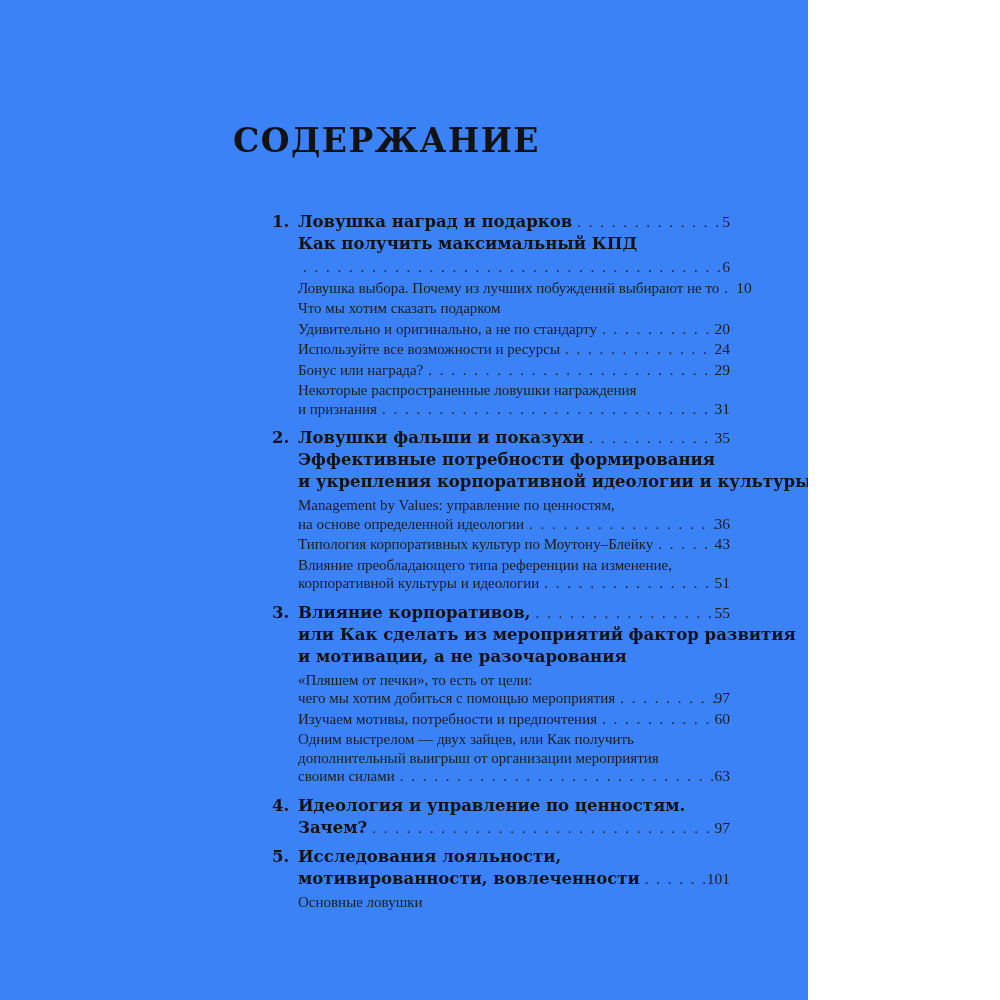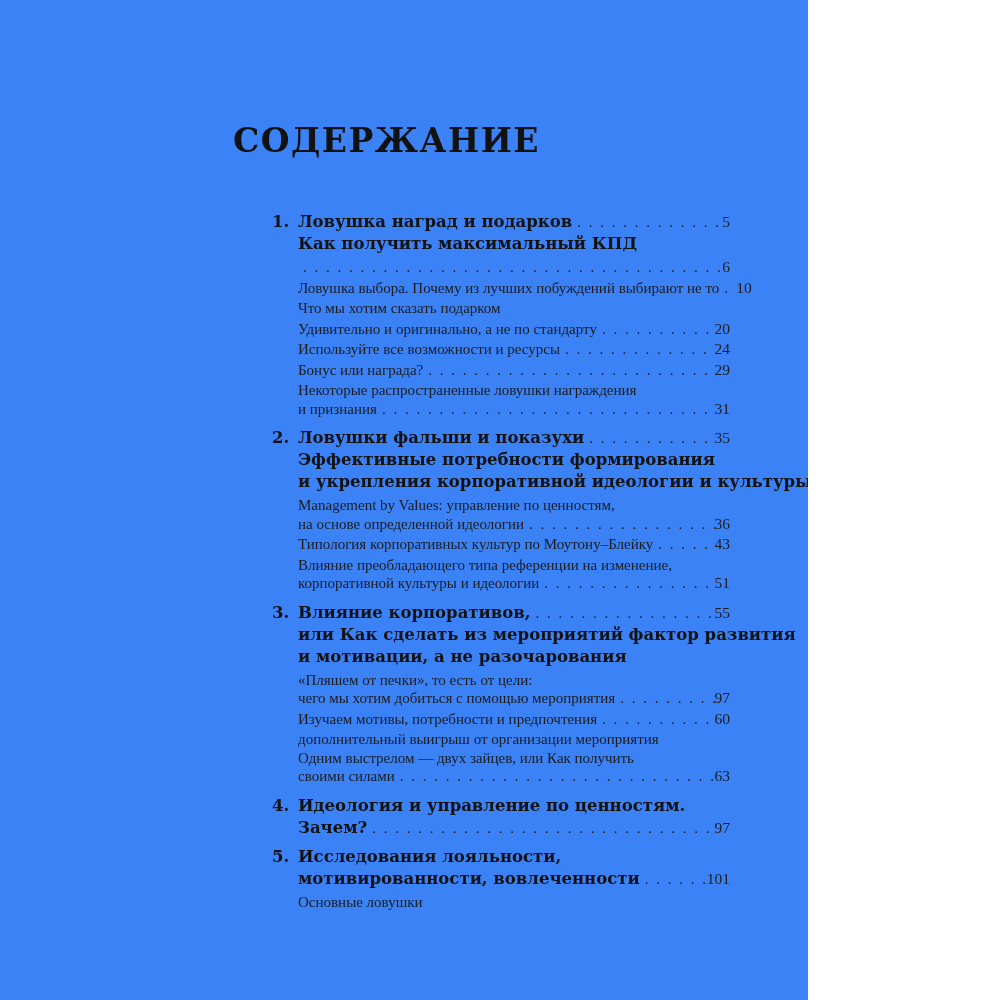--- a/index.html
+++ b/index.html
@@ -242,24 +242,24 @@
             </div>
             <div class="toc-item">
               <div class="toc-line sub-line">
                 <span class="toc-text">Изучаем мотивы, потребности и предпочтения</span>
                 <span class="dot-leader"></span>
                 <span class="page-num">60</span>
               </div>
             </div>
             <div class="toc-item">
               <div class="toc-line sub-line">
+                <span class="toc-text">Одним выстрелом — двух зайцев, или Как получить</span>
+              </div>
+              <div class="toc-line sub-line">
                 <span class="toc-text">дополнительный выигрыш от организации мероприятия</span>
-              </div>
-              <div class="toc-line sub-line">
-                <span class="toc-text">Одним выстрелом — двух зайцев, или Как получить</span>
               </div>
               <div class="toc-line sub-line">
                 <span class="toc-text">своими силами</span>
                 <span class="dot-leader"></span>
                 <span class="page-num">63</span>
               </div>
             </div>
           </div>
         </div>
       </div>

